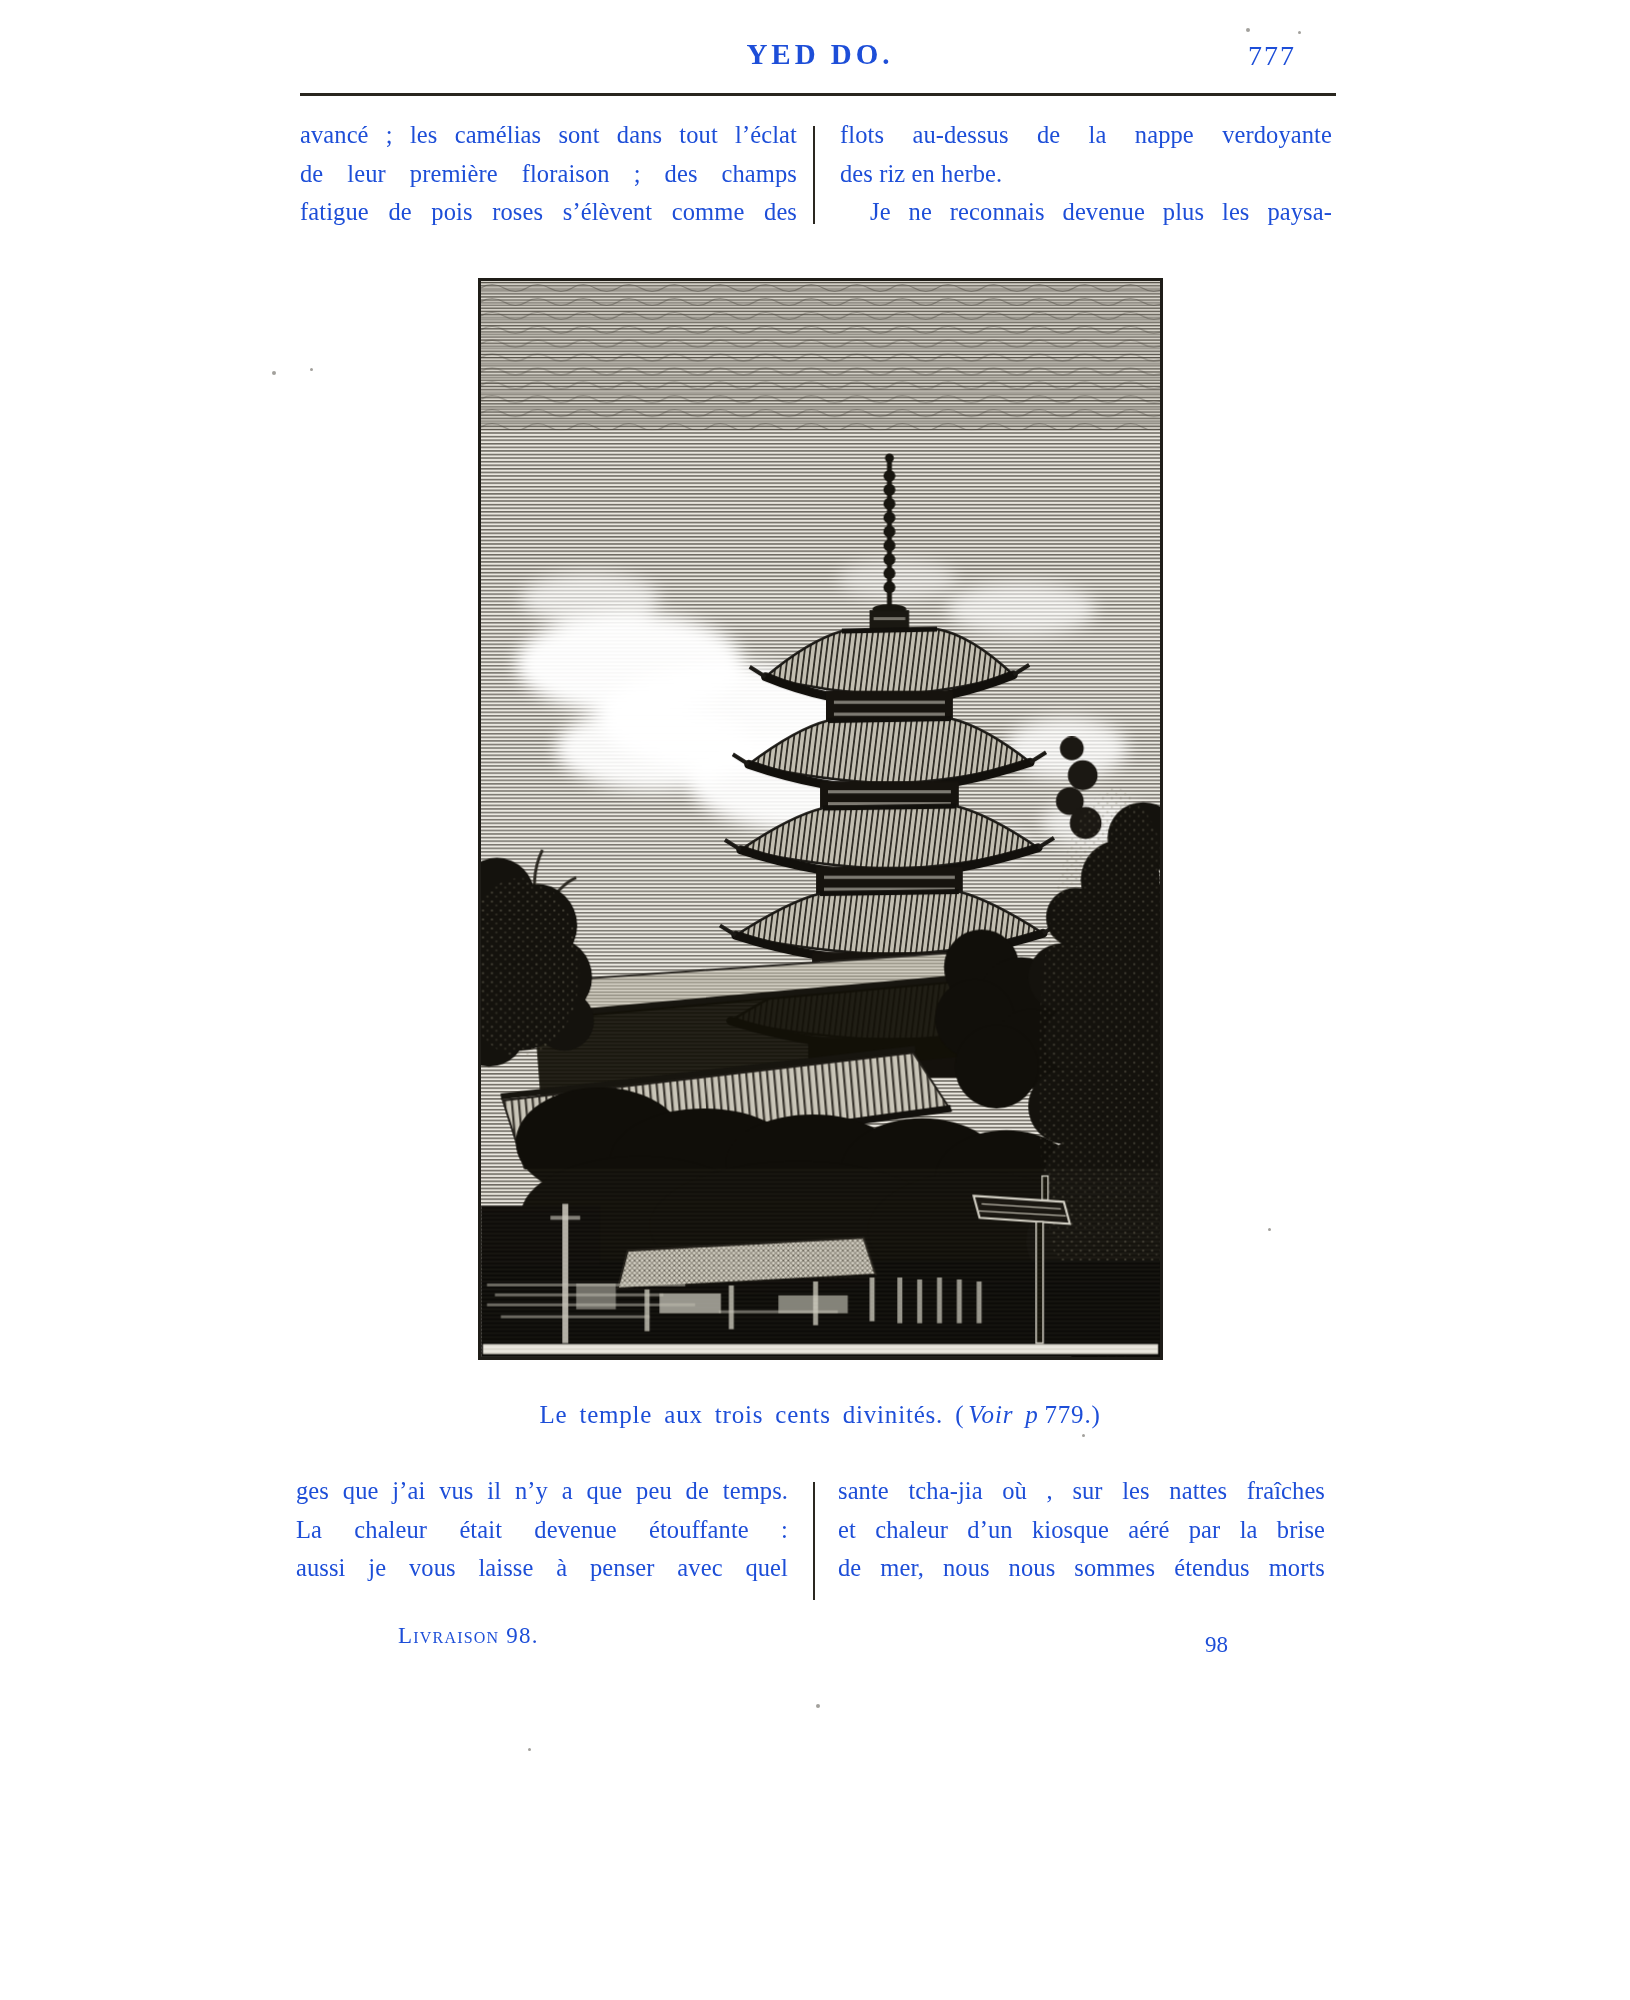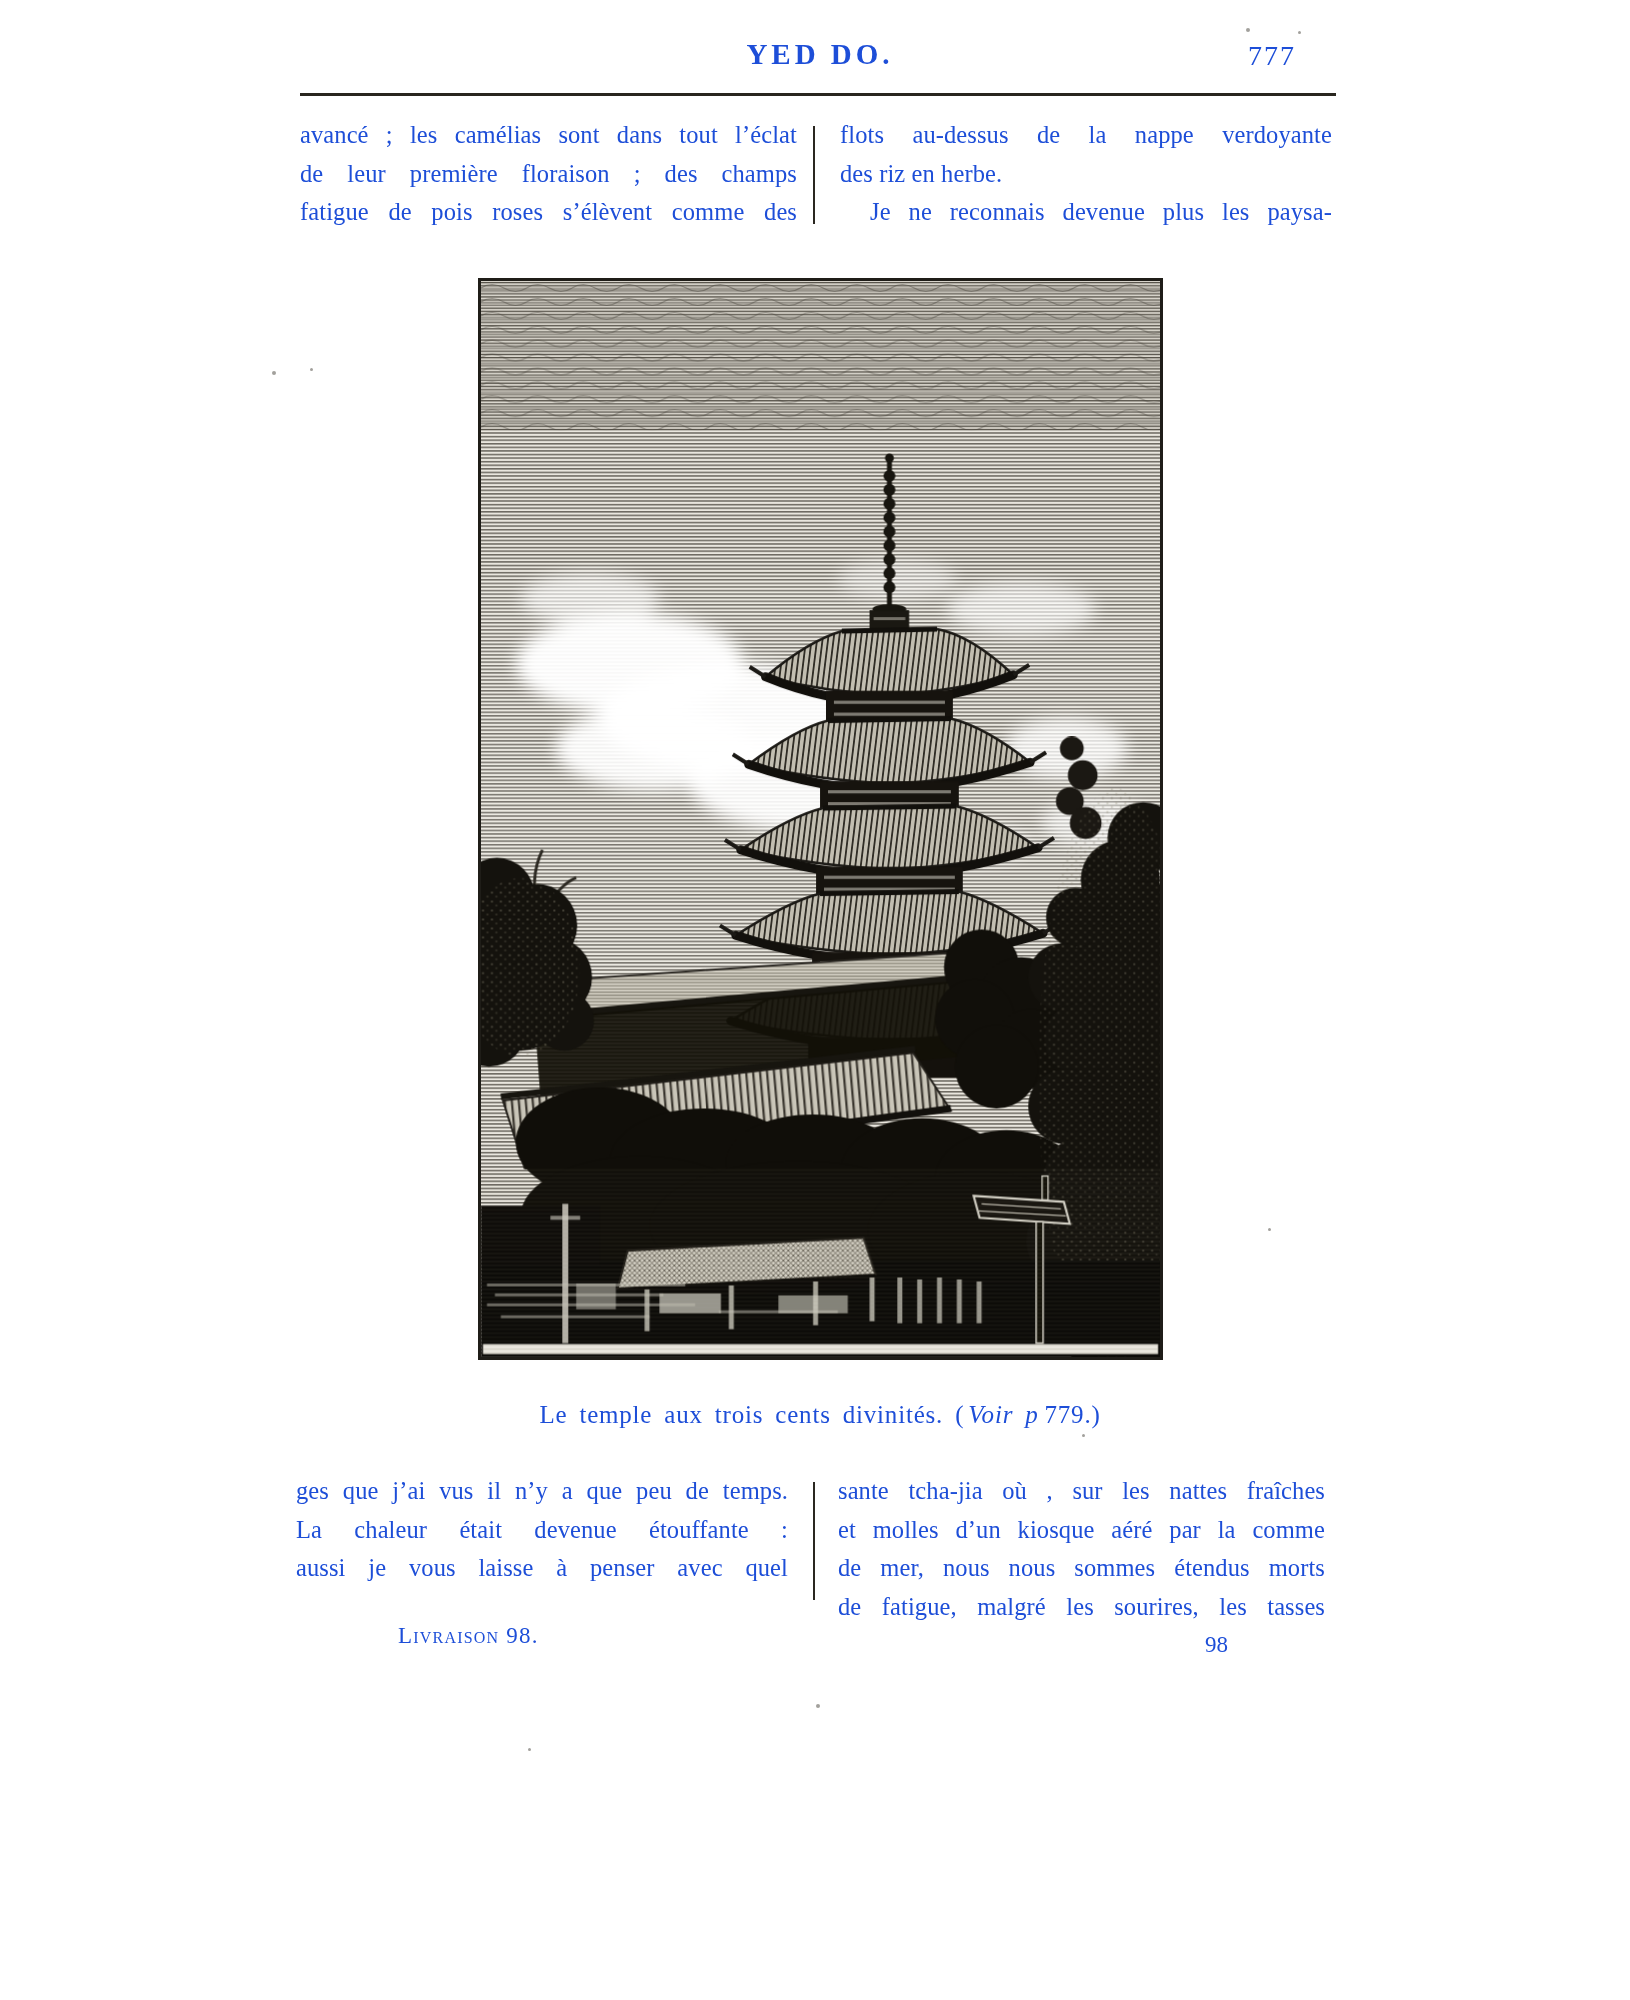--- a/index.html
+++ b/index.html
@@ -297,23 +297,22 @@
   <div class="caption"><span>Le temple aux trois cents divinités. (</span><i>Voir p</i><span>779.)</span></div>
 
   <div class="col bottom-left">
     <div class="line j">ges que j’ai vus il n’y a que peu de temps.</div>
     <div class="line j">La chaleur était devenue étouffante :</div>
     <div class="line j">aussi je vous laisse à penser avec quel</div>
   </div>
   <div class="vdiv bottom"></div>
   <div class="col bottom-right">
     <div class="line j">sante tcha-jia où , sur les nattes fraîches</div>
-    <div class="line j">et molles d’un kiosque aéré par la comme</div>
+    <div class="line j">et chaleur d’un kiosque aéré par la brise</div>
     <div class="line j">de mer, nous nous sommes étendus morts</div>
-    <div class="line j">de fatigue, malgré les sourires, les tasses</div>
   </div>
 
   <div class="footer-left">Livraison 98.</div>
   <div class="footer-right">98</div>
 
   <div class="speck" style="left:272px;top:371px;width:4px;height:4px;"></div>
   <div class="speck" style="left:310px;top:368px;width:3px;height:3px;"></div>
   <div class="speck" style="left:1246px;top:28px;width:4px;height:4px;"></div>
   <div class="speck" style="left:1298px;top:31px;width:3px;height:3px;"></div>
   <div class="speck" style="left:1268px;top:1228px;width:3px;height:3px;"></div>

